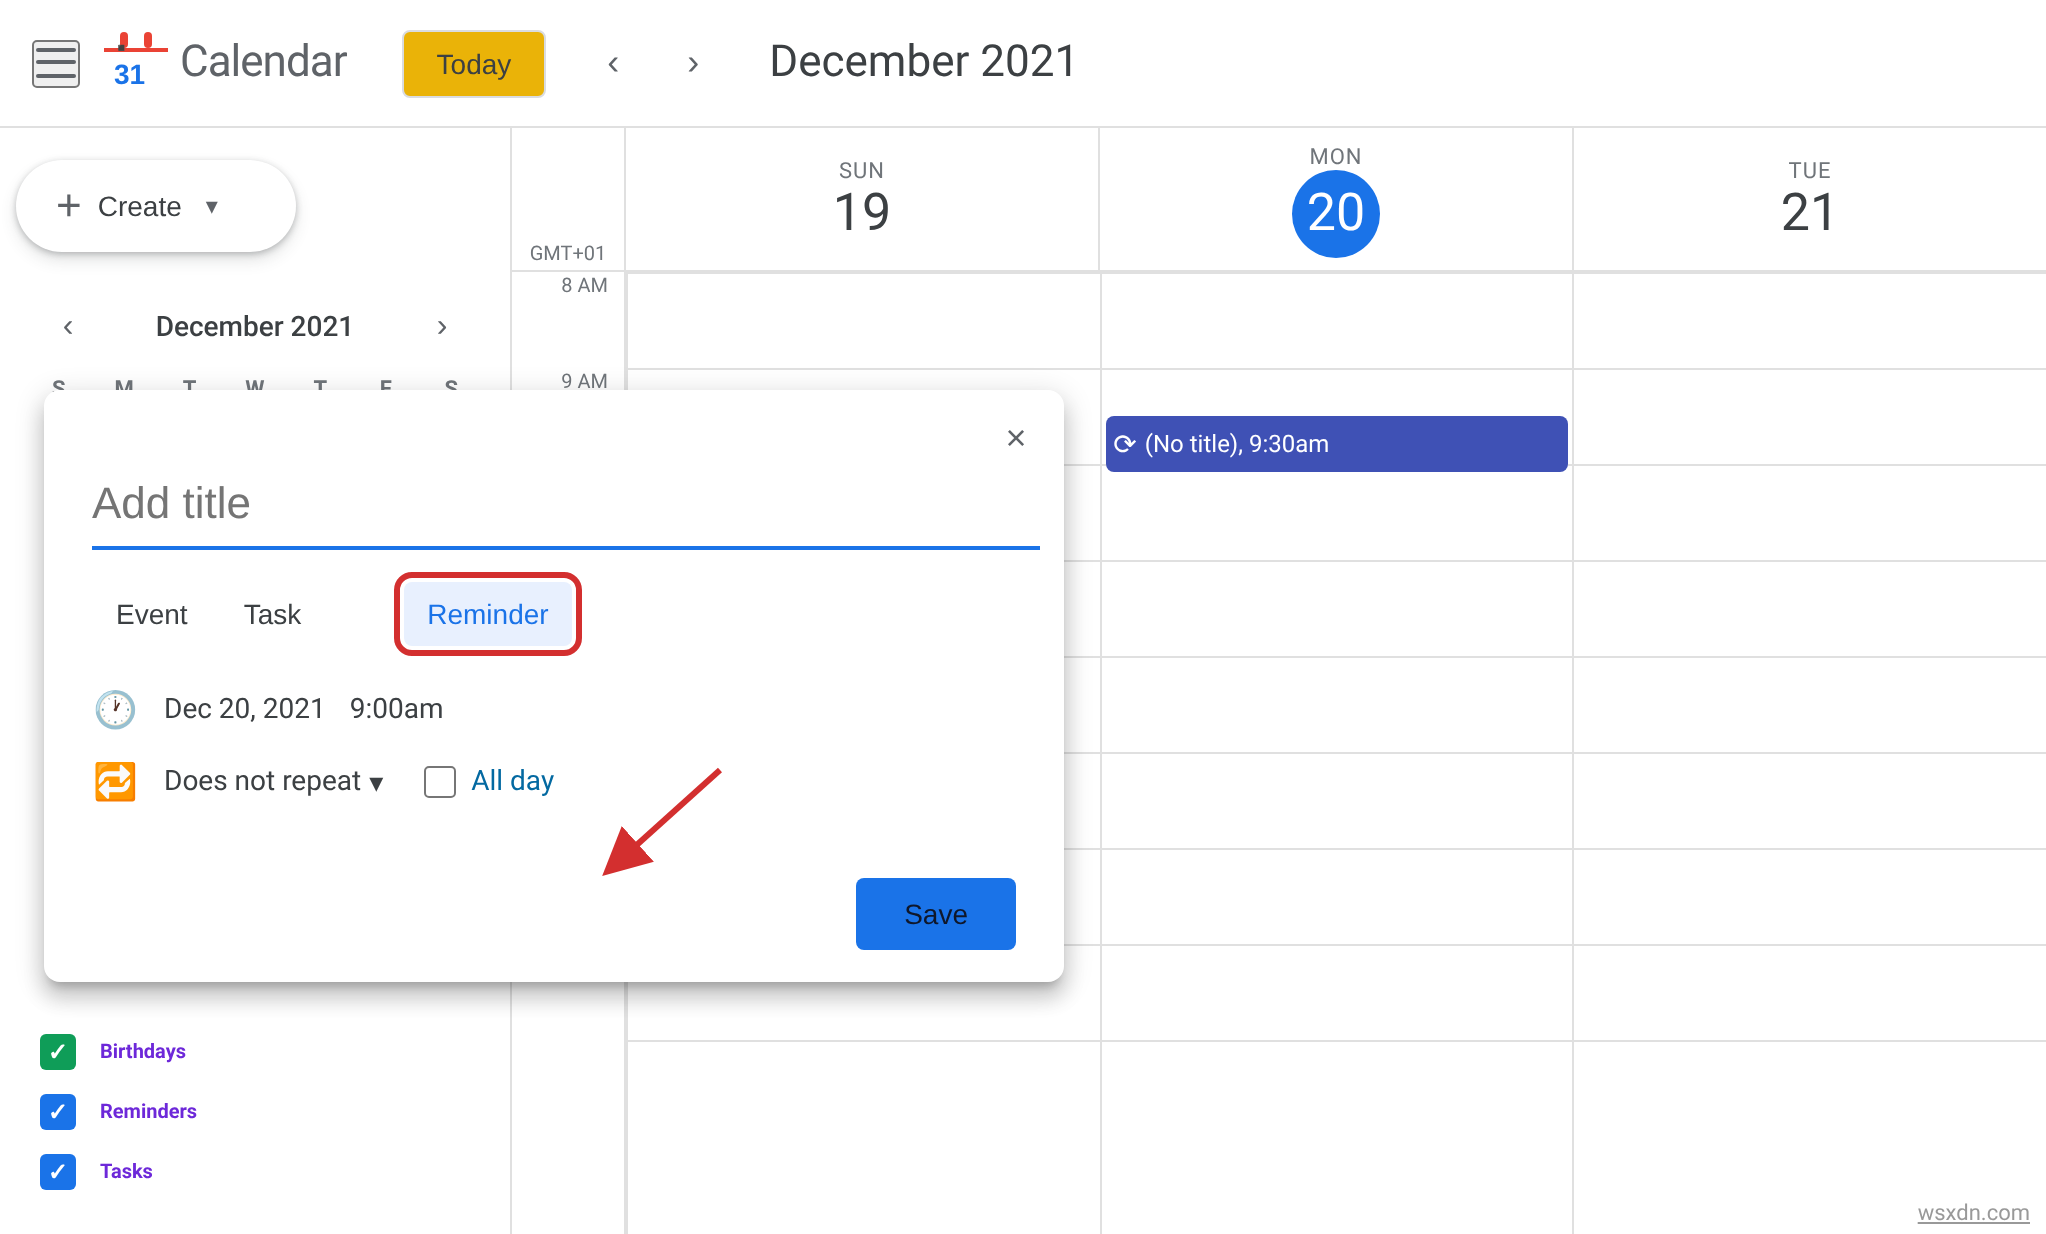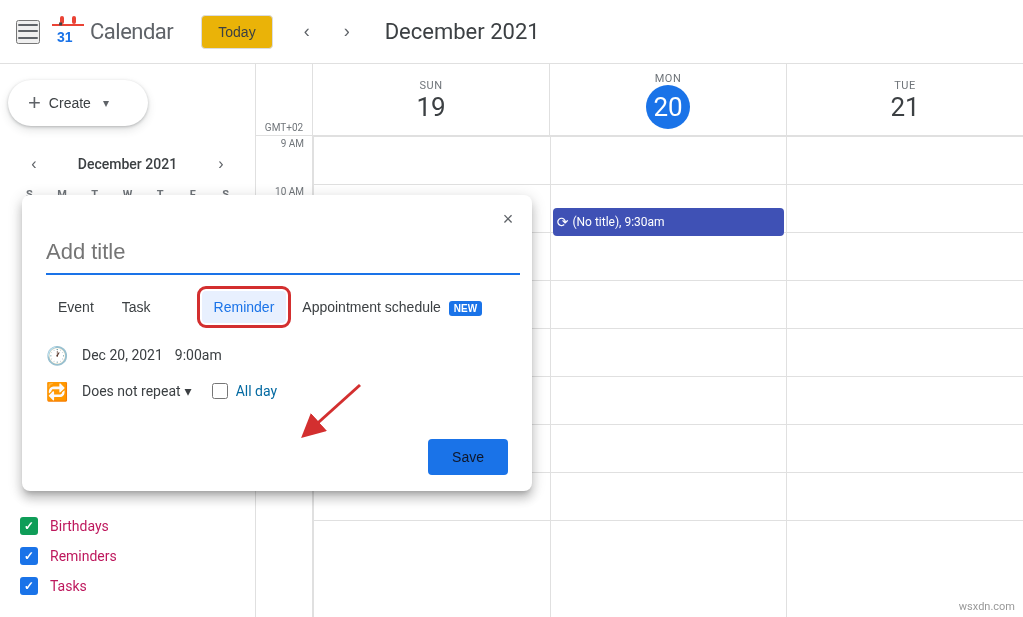--- a/index.html
+++ b/index.html
@@ -74,21 +74,21 @@
     .mini-cal-grid td.today span { background: #1a73e8; color: #fff; }
     .mini-cal-grid td.other-month { color: #b0b4b8; }
 
     
     .sidebar-bottom { margin-top: auto; padding: 8px 0; }
     .sidebar-section-item { display: flex; align-items: center; gap: 12px; padding: 6px 12px; cursor: pointer; border-radius: 4px; }
     .check-box-color { width: 18px; height: 18px; border-radius: 3px; display: flex; align-items: center; justify-content: center; }
     .check-box-color.green { background: #0f9d58; }
     .check-box-color.blue { background: #1a73e8; }
     .check-icon { color: #fff; font-size: 12px; font-weight: bold; }
-    .sidebar-item-label { font-size: 14px; color: #be185d; }
+    .sidebar-item-label { font-size: 10px; color: #6d28d9; font-weight: bold; }
 
     
     .calendar-area { flex: 1; display: flex; flex-direction: column; overflow: hidden; }
     .cal-header-row {
       display: grid;
       grid-template-columns: 56px 1fr 1fr 1fr;
       border-bottom: 1px solid #e0e0e0;
       height: 72px;
     }
     .cal-header-gmt { font-size: 10px; color: #70757a; display: flex; align-items: flex-end; justify-content: center; padding-bottom: 4px; }
@@ -176,21 +176,21 @@
     .red-arrow {
       position: absolute;
       top: 375px;
       left: 290px;
       pointer-events: none;
     }
 
     
     .popup-tab.active.reminder-tab { outline: 3px solid #d32f2f; outline-offset: 2px; margin-left: 35px; }
 
-    .wsxdn { position: absolute; bottom: 4px; right: 8px; font-size: 11px; color: #999; }
+    .wsxdn { position: absolute; bottom: 4px; right: 8px; font-size: 11px; color: #999; text-decoration: underline; }
 
     
     .hours-grid { position: absolute; top: 0; left: 0; right: 0; bottom: 0; pointer-events: none; }
     .h-line { position: absolute; left: 0; right: 0; border-top: 1px solid #e0e0e0; }
   </style>
 </head>
 <body>
 
 <div class="top-header">
   <button class="hamburger-icon" title="Menu">
@@ -314,37 +314,40 @@
           <span class="check-icon">✓</span>
         </div>
         <span class="sidebar-item-label">Tasks</span>
       </div>
     </div>
   </div>
 
   <div class="calendar-area">
 
     <div class="cal-header-row">
-      <div class="cal-header-gmt">GMT+02</div>
+      <div class="cal-header-gmt">GMT+01</div>
       <div class="cal-header-day">
         <span class="cal-day-name">SUN</span>
         <span class="cal-day-num">19</span>
       </div>
       <div class="cal-header-day">
         <span class="cal-day-name">MON</span>
         <span class="cal-day-num today">20</span>
       </div>
       <div class="cal-header-day">
         <span class="cal-day-name">TUE</span>
         <span class="cal-day-num">21</span>
       </div>
     </div>
 
     <div class="cal-body">
       <div class="cal-time-col">
+        <div class="time-slot">
+            <span class="time-label">8 AM</span>
+          </div>
         <div class="time-slot">
             <span class="time-label">9 AM</span>
           </div>
         <div class="time-slot">
             <span class="time-label">10 AM</span>
           </div>
         <div class="time-slot">
             <span class="time-label">11 AM</span>
           </div>
         <div class="time-slot">
@@ -391,23 +394,20 @@
   <div class="popup-dialog">
     <div class="popup-header">
       <button class="close-btn">×</button>
     </div>
     <div class="popup-body">
       <input class="popup-title-input" type="text" placeholder="Add title" style="">
       <div class="popup-tabs">
         <button class="popup-tab">Event</button>
         <button class="popup-tab">Task</button>
         <button class="popup-tab active reminder-tab">Reminder</button>
-        <button class="popup-tab">
-          Appointment schedule <span class="new-badge">NEW</span>
-        </button>
       </div>
       <div class="popup-row">
         <div class="popup-row-icon">🕐</div>
         <span class="date-time-text">Dec 20, 2021</span>
         <span class="date-time-text">9:00am</span>
       </div>
       <div class="popup-row">
         <div class="popup-row-icon">🔁</div>
         <span class="repeat-text">
           <span>Does not repeat</span>

